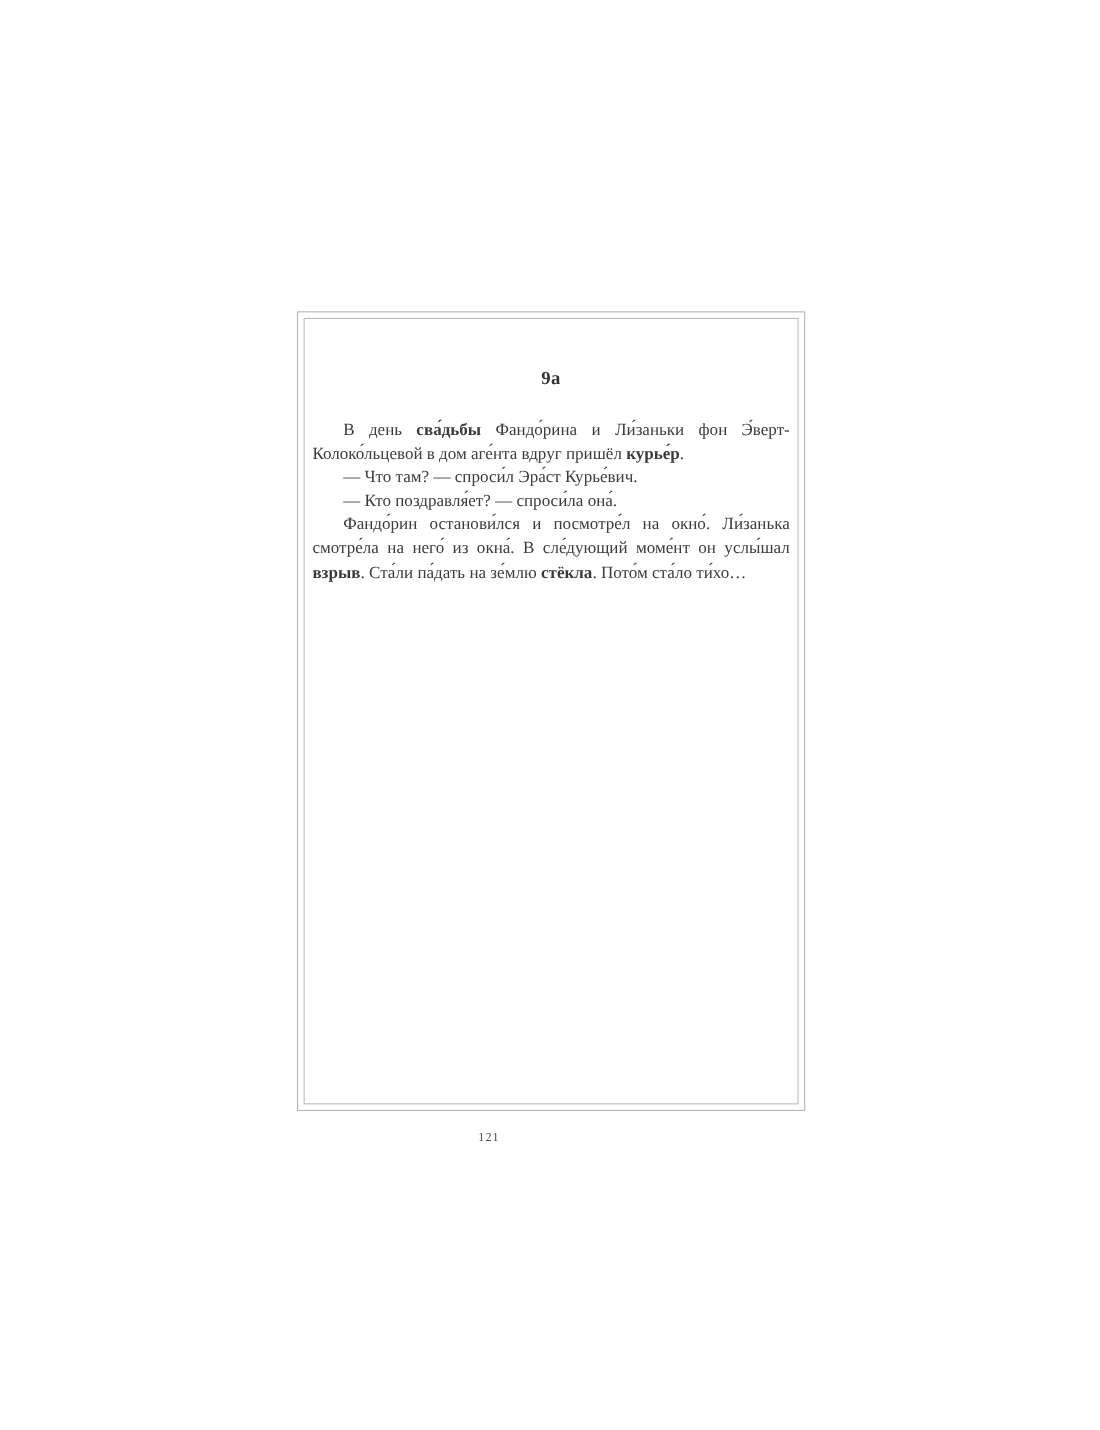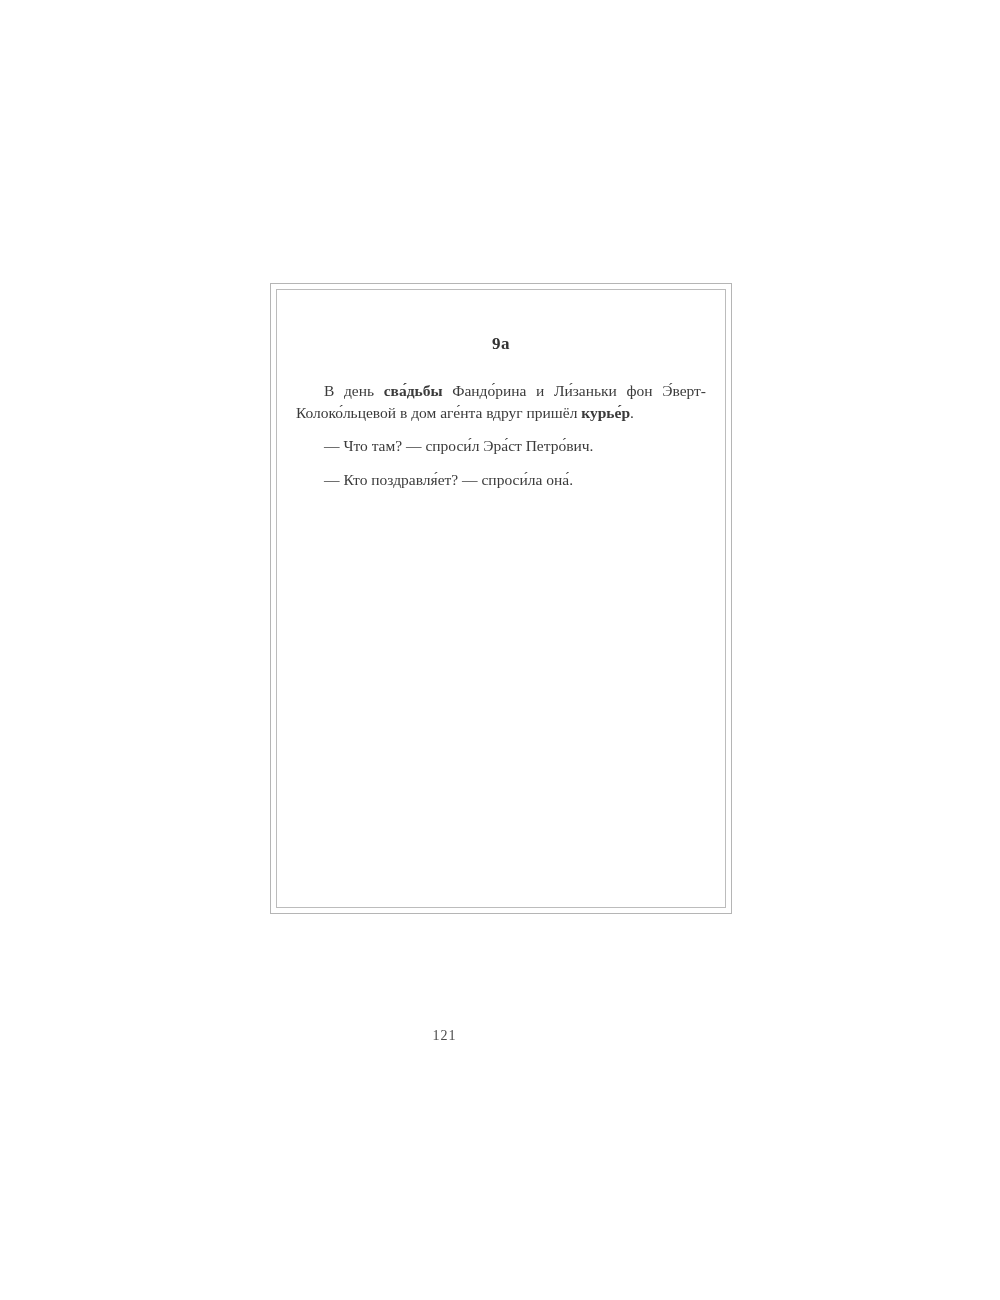--- a/index.html
+++ b/index.html
@@ -14,21 +14,21 @@
     background: #ffffff;
     font-family: "Liberation Serif", "DejaVu Serif", serif;
     color: #3b3b3b;
     overflow: hidden;
   }
   .frame-outer {
     position: absolute;
     left: 270px;
     top: 283px;
     width: 462px;
-    height: 631px;
+    height: 727px;
     border: 1px solid #b5b5b5;
     box-sizing: border-box;
     background: #ffffff;
   }
   .frame-inner {
     position: absolute;
     left: 5px;
     top: 5px;
     right: 5px;
     bottom: 5px;
@@ -51,48 +51,49 @@
     font-weight: bold;
     color: #333333;
     letter-spacing: 0.5px;
   }
   .body-text {
     font-size: 15.5px;
     line-height: 21.6px;
     color: #3b3b3b;
   }
   .para {
-    margin: 12px;
+    margin: 0;
     text-indent: 28px;
     text-align: justify;
   }
   .b {
     font-weight: bold;
   }
   .page-number {
     position: absolute;
     left: 0;
     top: 1028px;
     width: 889px;
     text-align: center;
-    font-size: 14px;
+    font-size: 11px;
     color: #4a4a4a;
     letter-spacing: 1px;
   }
 </style>
 </head>
 <body>
 
 <div class="page">
   <div class="frame-outer">
     <div class="frame-inner">
       <div class="content">
         <h1 class="chapter">9а</h1>
         <div class="body-text">
             <p class="para"><span>В день </span><span class="b">сва́дьбы</span><span> Фандо́рина и Ли́заньки фон Э́верт-Колоко́льцевой в дом аге́нта вдруг пришёл </span><span class="b">курье́р</span><span>.</span></p>
-            <p class="para"><span>— Что там? — спроси́л Эра́ст Петро́вич.</span></p>
+            <p class="para"><span>— Что там? — спроси́л Эра́ст Курье́вич.</span></p>
             <p class="para"><span>— Кто поздравля́ет? — спроси́ла она́.</span></p>
+            <p class="para"><span>Фандо́рин останови́лся и посмотре́л на окно́. Ли́занька смотре́ла на него́ из окна́. В сле́дующий моме́нт он услы́шал </span><span class="b">взрыв</span><span>. Ста́ли па́дать на зе́млю </span><span class="b">стёкла</span><span>. Пото́м ста́ло ти́хо…</span></p>
           </div>
       </div>
     </div>
   </div>
   <div class="page-number">121</div>
 </div>
 
 </body></html>

